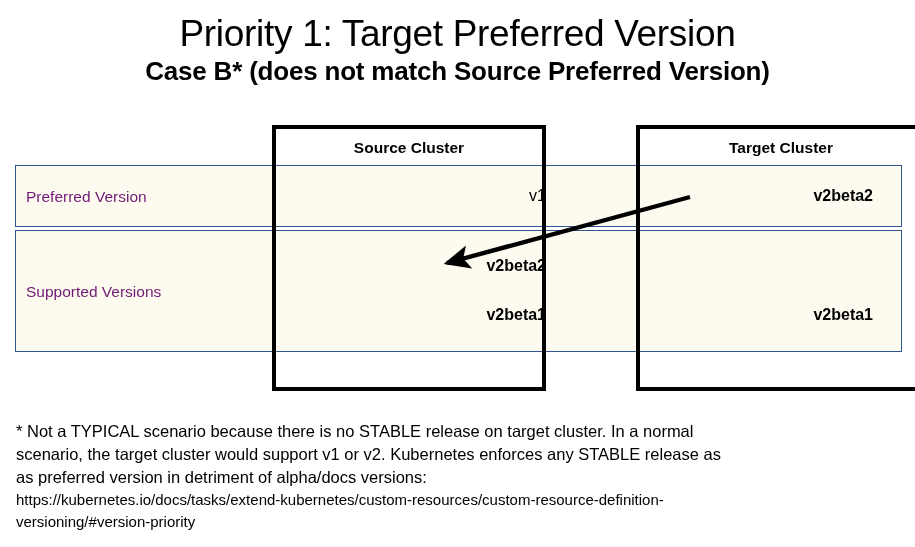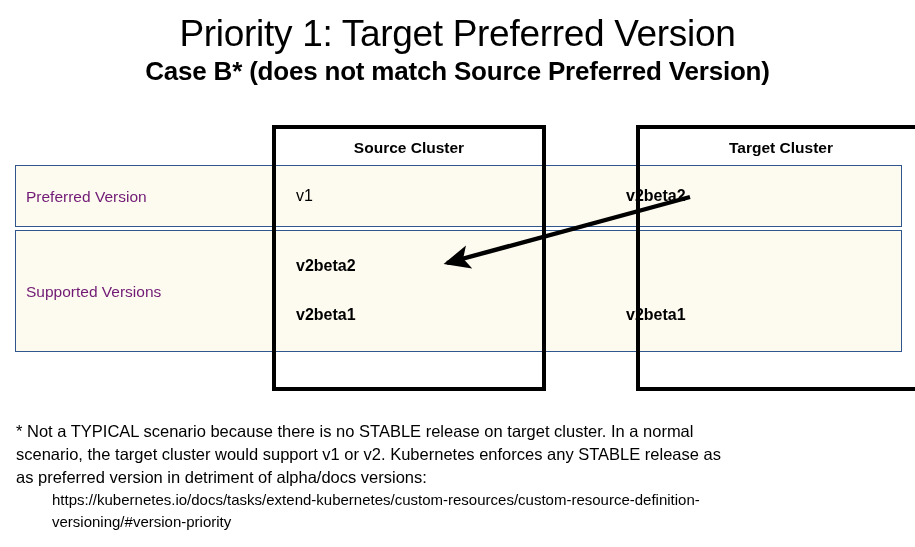--- a/index.html
+++ b/index.html
@@ -88,24 +88,23 @@
     text-align: center;
     font-size: 15.5px;
     line-height: 20px;
     font-weight: bold;
     white-space: nowrap;
   }
 
   
   .cell {
     position: absolute;
-    text-align: left;
+    text-align: right;
     white-space: nowrap;
     line-height: 20px;
-    padding-left: 24px;
   }
   .cell.plain { font-size: 16px; font-weight: 400; }
   .cell.bold  { font-size: 16px; font-weight: bold; }
 
   #cell-src-preferred { left: 272px; width: 274px; top: 186px; }
   #cell-tgt-preferred { left: 602px; width: 271px; top: 186px; }
   #cell-src-sup-1     { left: 272px; width: 274px; top: 256px; }
   #cell-src-sup-2     { left: 272px; width: 274px; top: 305px; }
   #cell-tgt-sup-1     { left: 602px; width: 271px; top: 305px; }
 
@@ -130,21 +129,20 @@
     font-size: 16.5px;
     line-height: 23px;
     font-weight: 400;
     white-space: nowrap;
   }
   .footnote .fn-url {
     font-size: 15px;
     line-height: 22px;
     font-weight: 400;
     white-space: nowrap;
-    margin-left: 36px;
   }
 </style>
 </head>
 <body>
 
 <div class="title">Priority 1: Target Preferred Version</div>
 <div class="subtitle">Case B* (does not match Source Preferred Version)</div>
 
 <div class="crow" id="row-preferred">
   <div class="row-label">Preferred Version</div>

